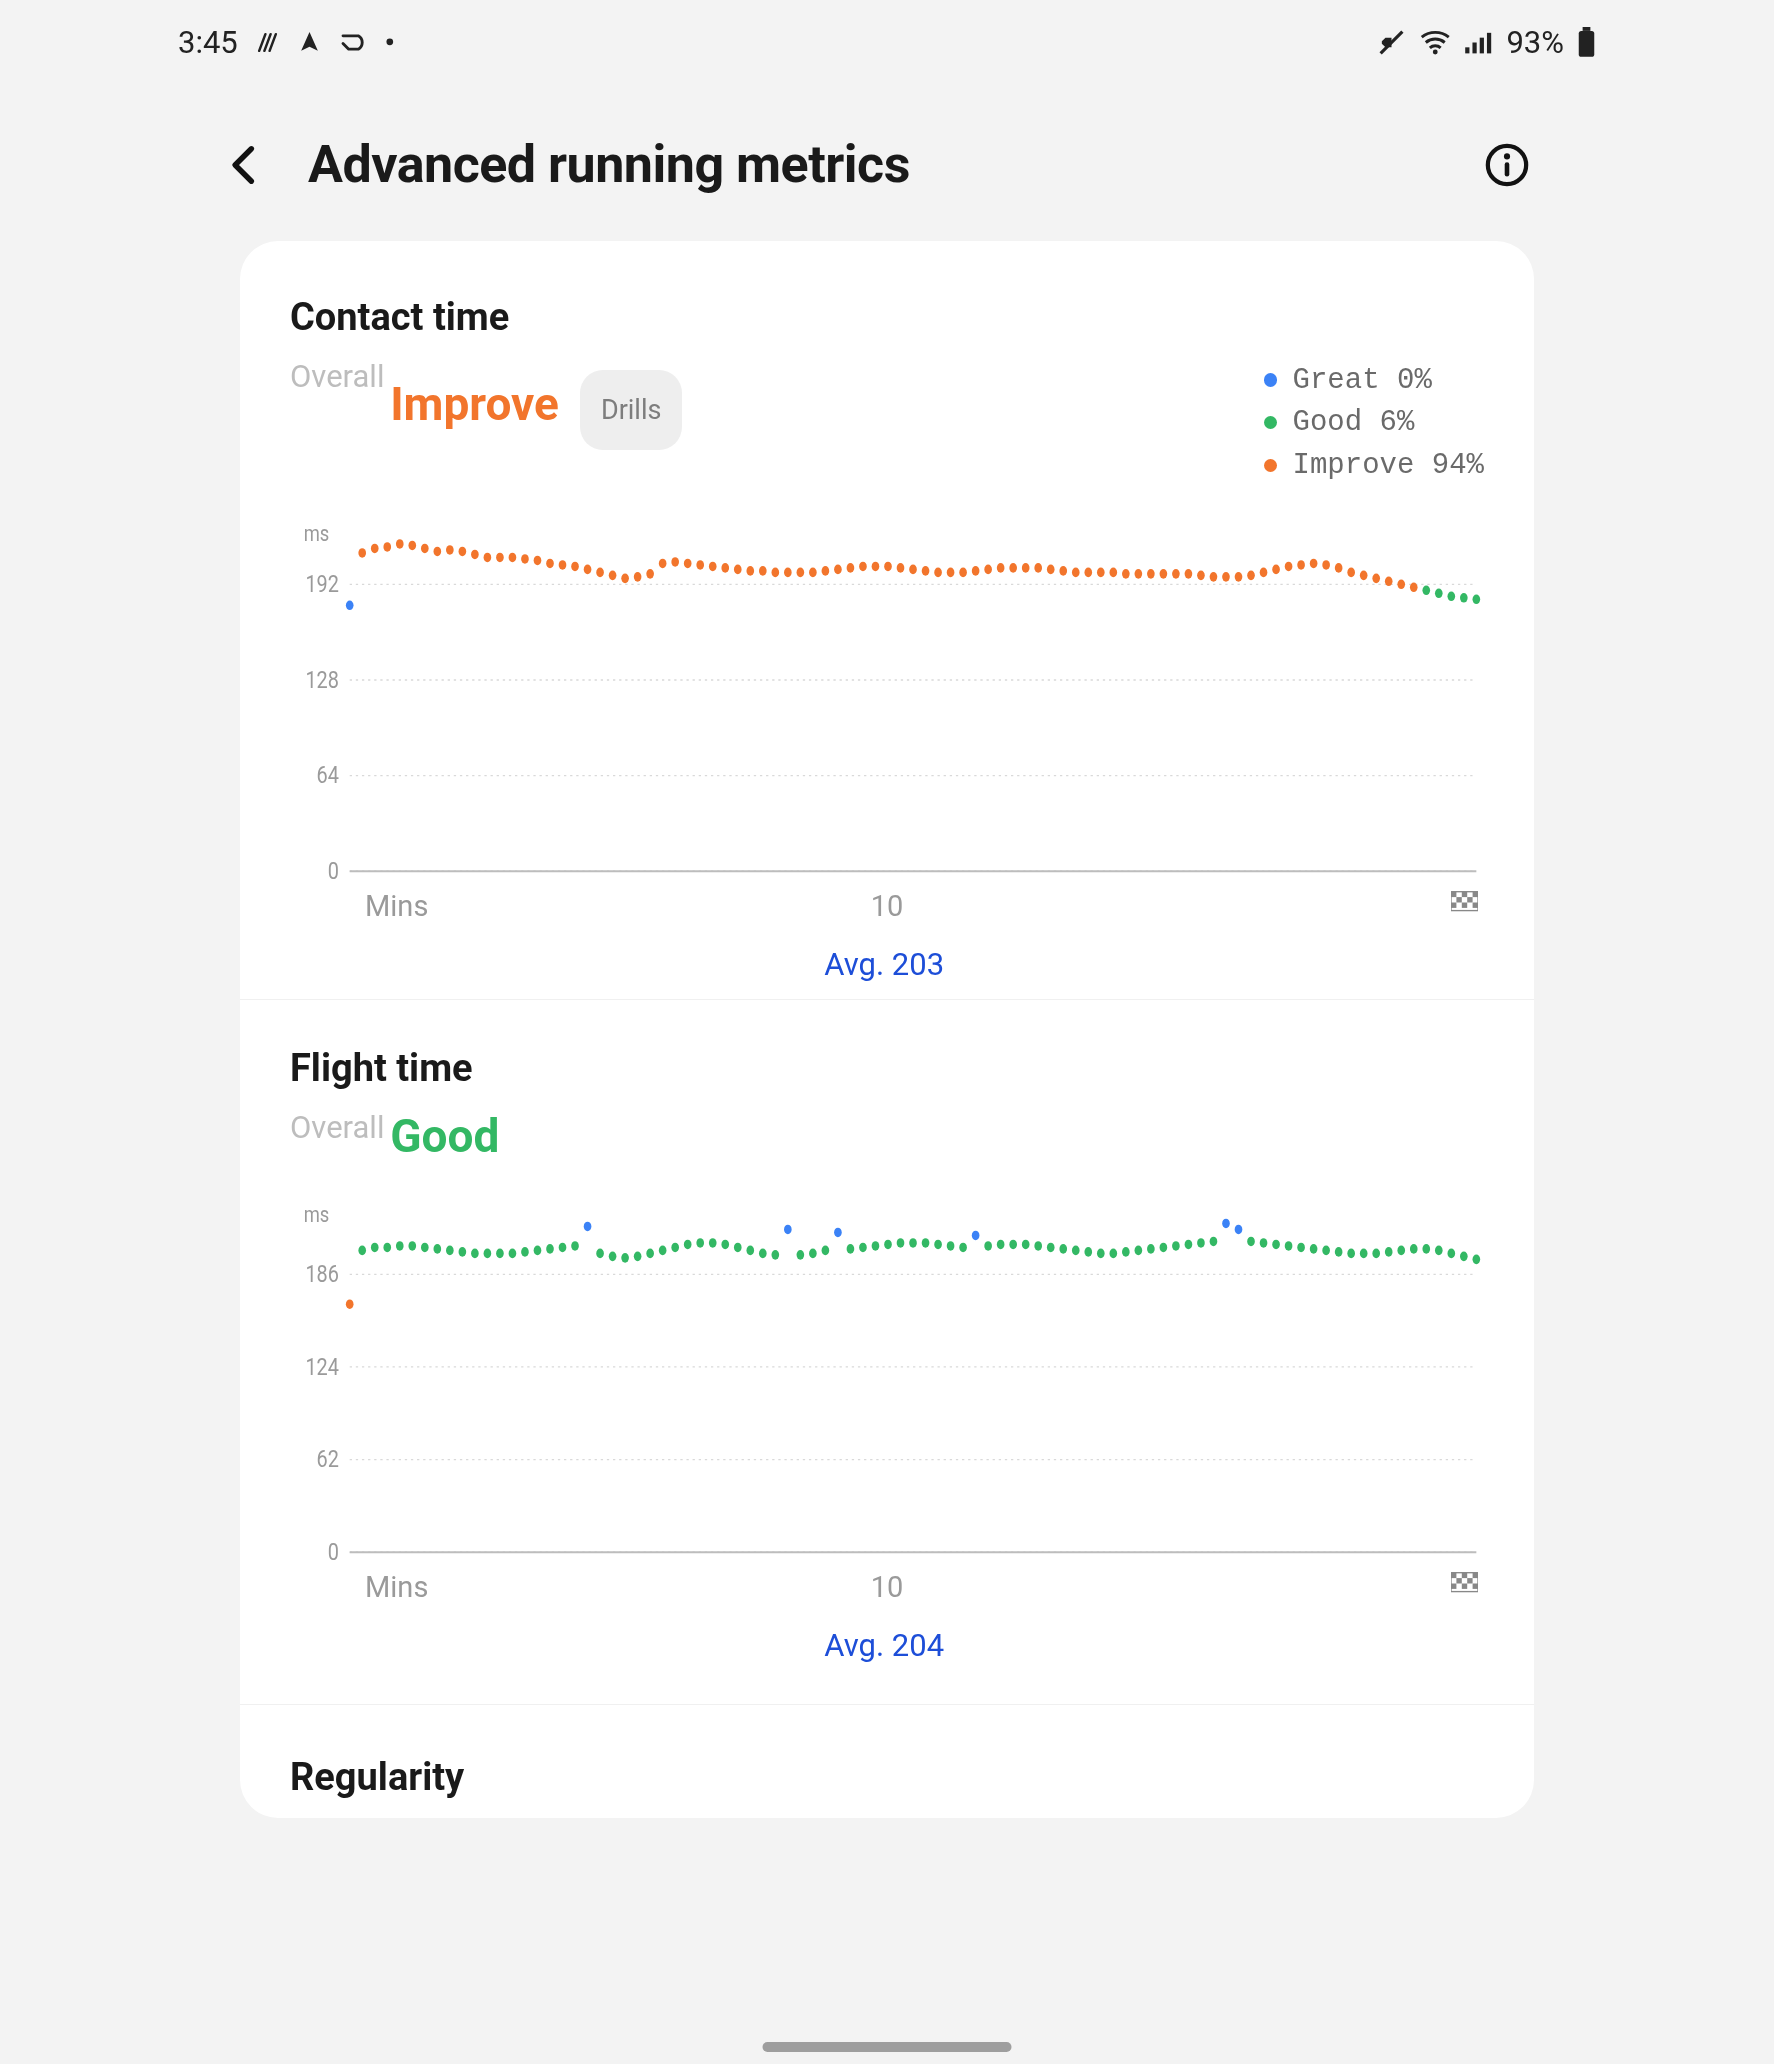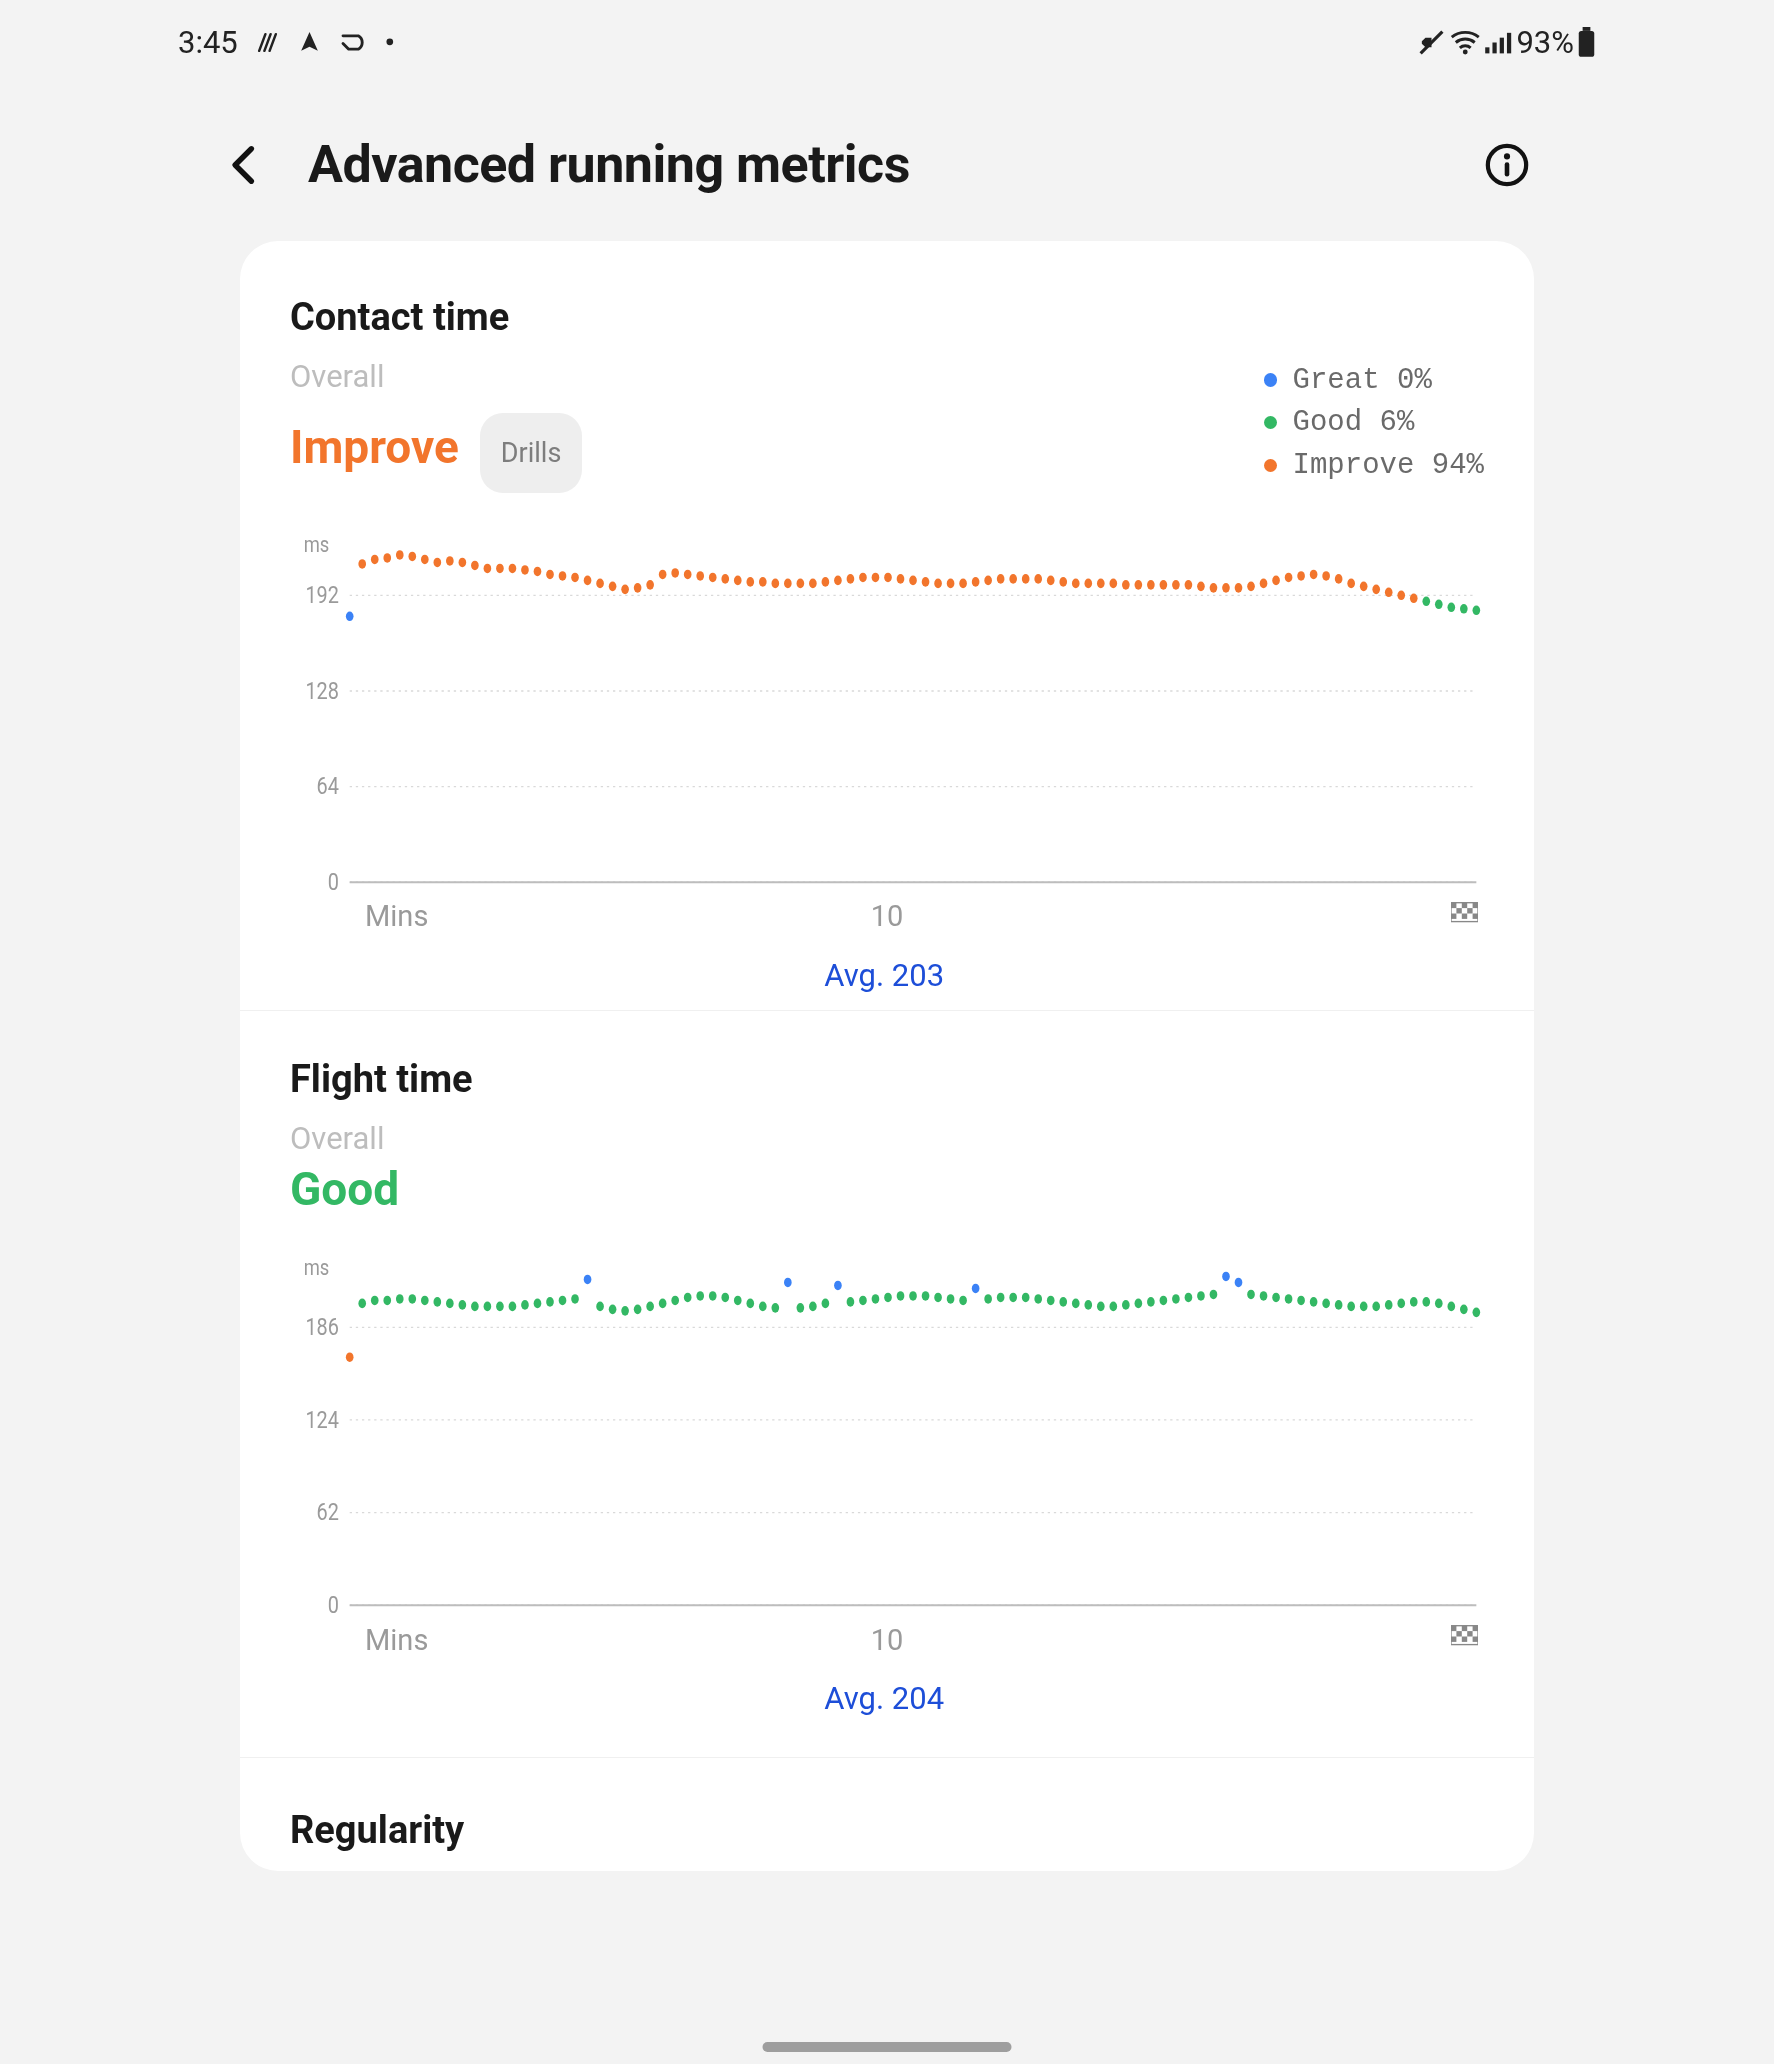--- a/index.html
+++ b/index.html
@@ -11,21 +11,21 @@
     font-size: 27px;
   }
   .screen { width: 1486px; height: 2065px; margin: 0 auto; background: #f3f3f3; position: relative; overflow: hidden; }
 
   
   .statusbar {
     display: flex; justify-content: space-between; align-items: center;
     height: 84px; padding: 0 34px; font-size: 31px; color: #222;
   }
   .statusbar .left, .statusbar .right { display: flex; align-items: center; gap: 17px; }
-  .statusbar .right { gap: 3px; }
+  .statusbar .right { gap: 13px; }
   .sb-icon { display: inline-flex; align-items: center; }
   .sb-icon svg { display: block; }
 
   
   .appheader {
     display: flex; align-items: center; justify-content: space-between;
     padding: 50px 96px 46px 72px;
   }
   .appheader .left { display: flex; align-items: center; gap: 38px; }
   .appheader .title { font-size: 52px; font-weight: 700; letter-spacing: -0.5px; }
@@ -35,21 +35,21 @@
   .card {
     background: #fff; margin: 0 96px; border-radius: 38px;
     padding: 27px 0 0 0; overflow: hidden;
   }
 
   .section { padding: 27px 50px 0 50px; }
   .section + .section { border-top: 1.9px solid #f0f0f0; margin-top: 16px; padding-top: 46px; }
   .section-title { font-size: 38px; font-weight: 700; margin-bottom: 19px; }
 
   .row-head { display: flex; justify-content: space-between; align-items: flex-start; }
-  .overall-col { display: flex; flex-direction: column; gap: 5.7px; justify-content: center; }
+  .overall-col { display: flex; flex-direction: row; gap: 5.7px; justify-content: center; }
   .overall-label { color: #bdbdbd; font-size: 31px; }
   .overall-row { display: flex; align-items: center; gap: 21px; }
   .overall-value { font-size: 46px; font-weight: 700; }
   .improve { color: #f2752c; }
   .good    { color: #33b864; }
   .drills-chip {
     background: #eeeeee; color: #7d7d7d; font-size: 27px;
     padding: 24px 21px; border-radius: 23px; font-weight: 400; margin-top: 12px;
   }
 

